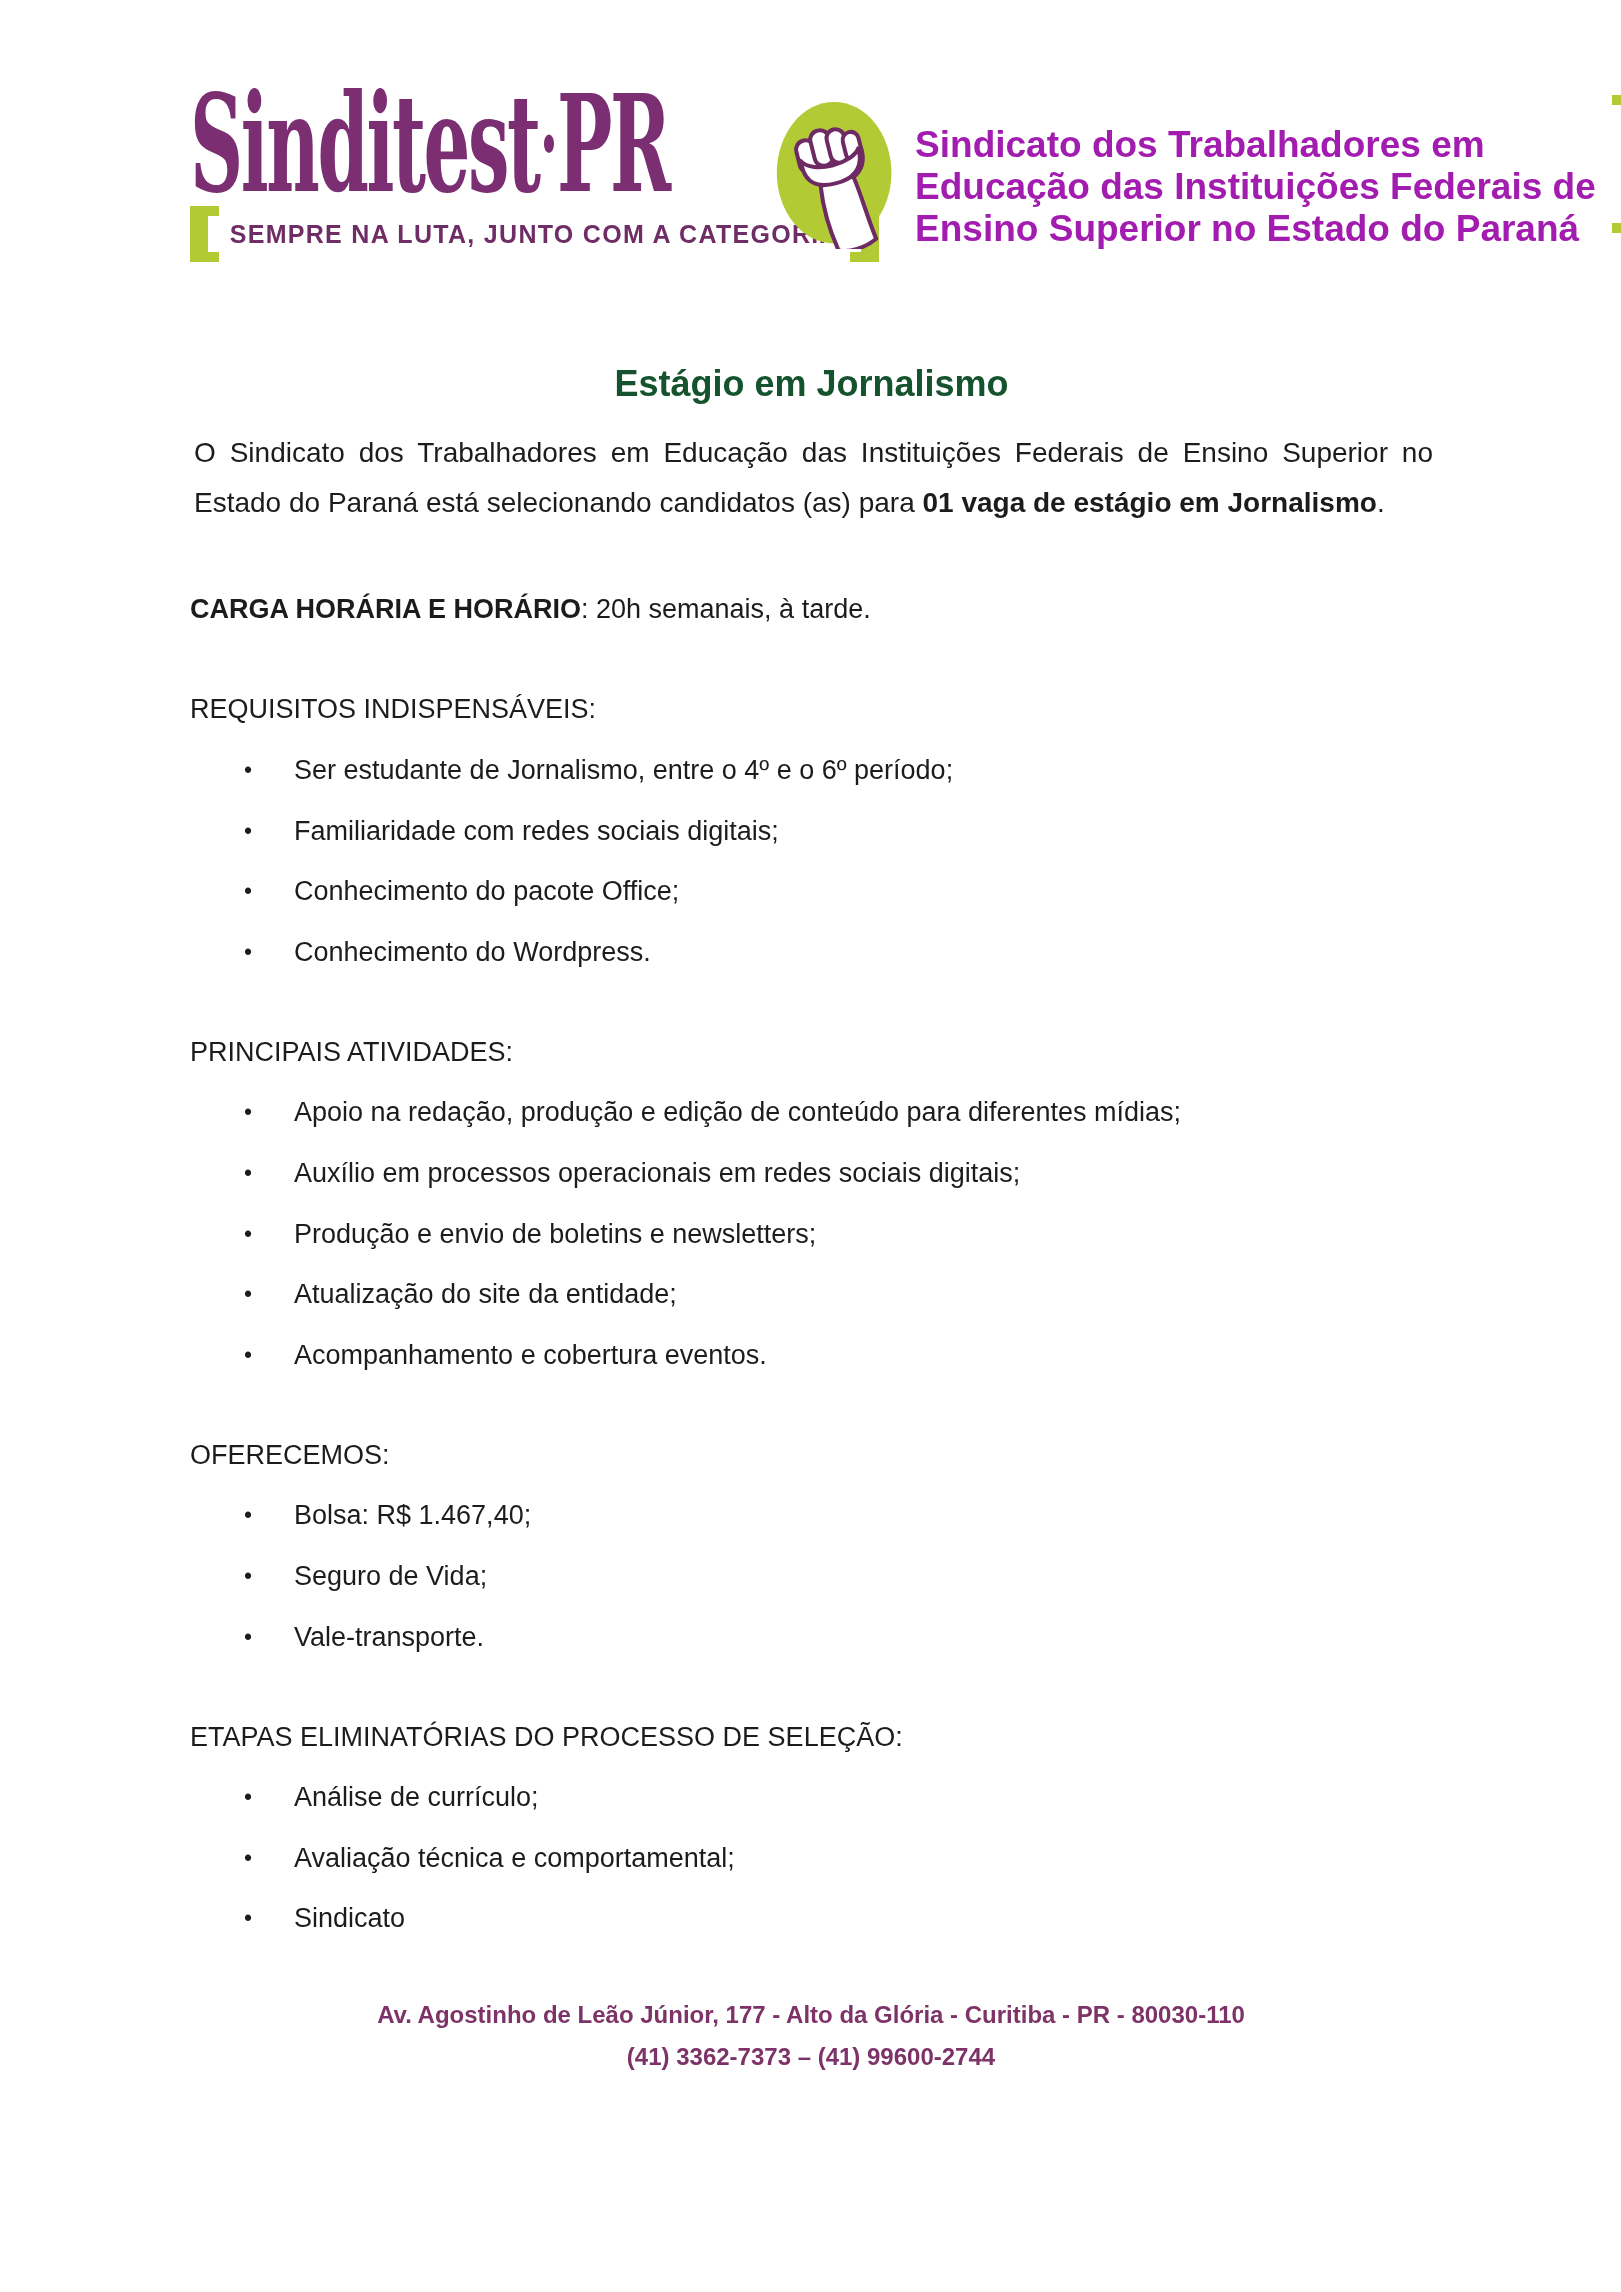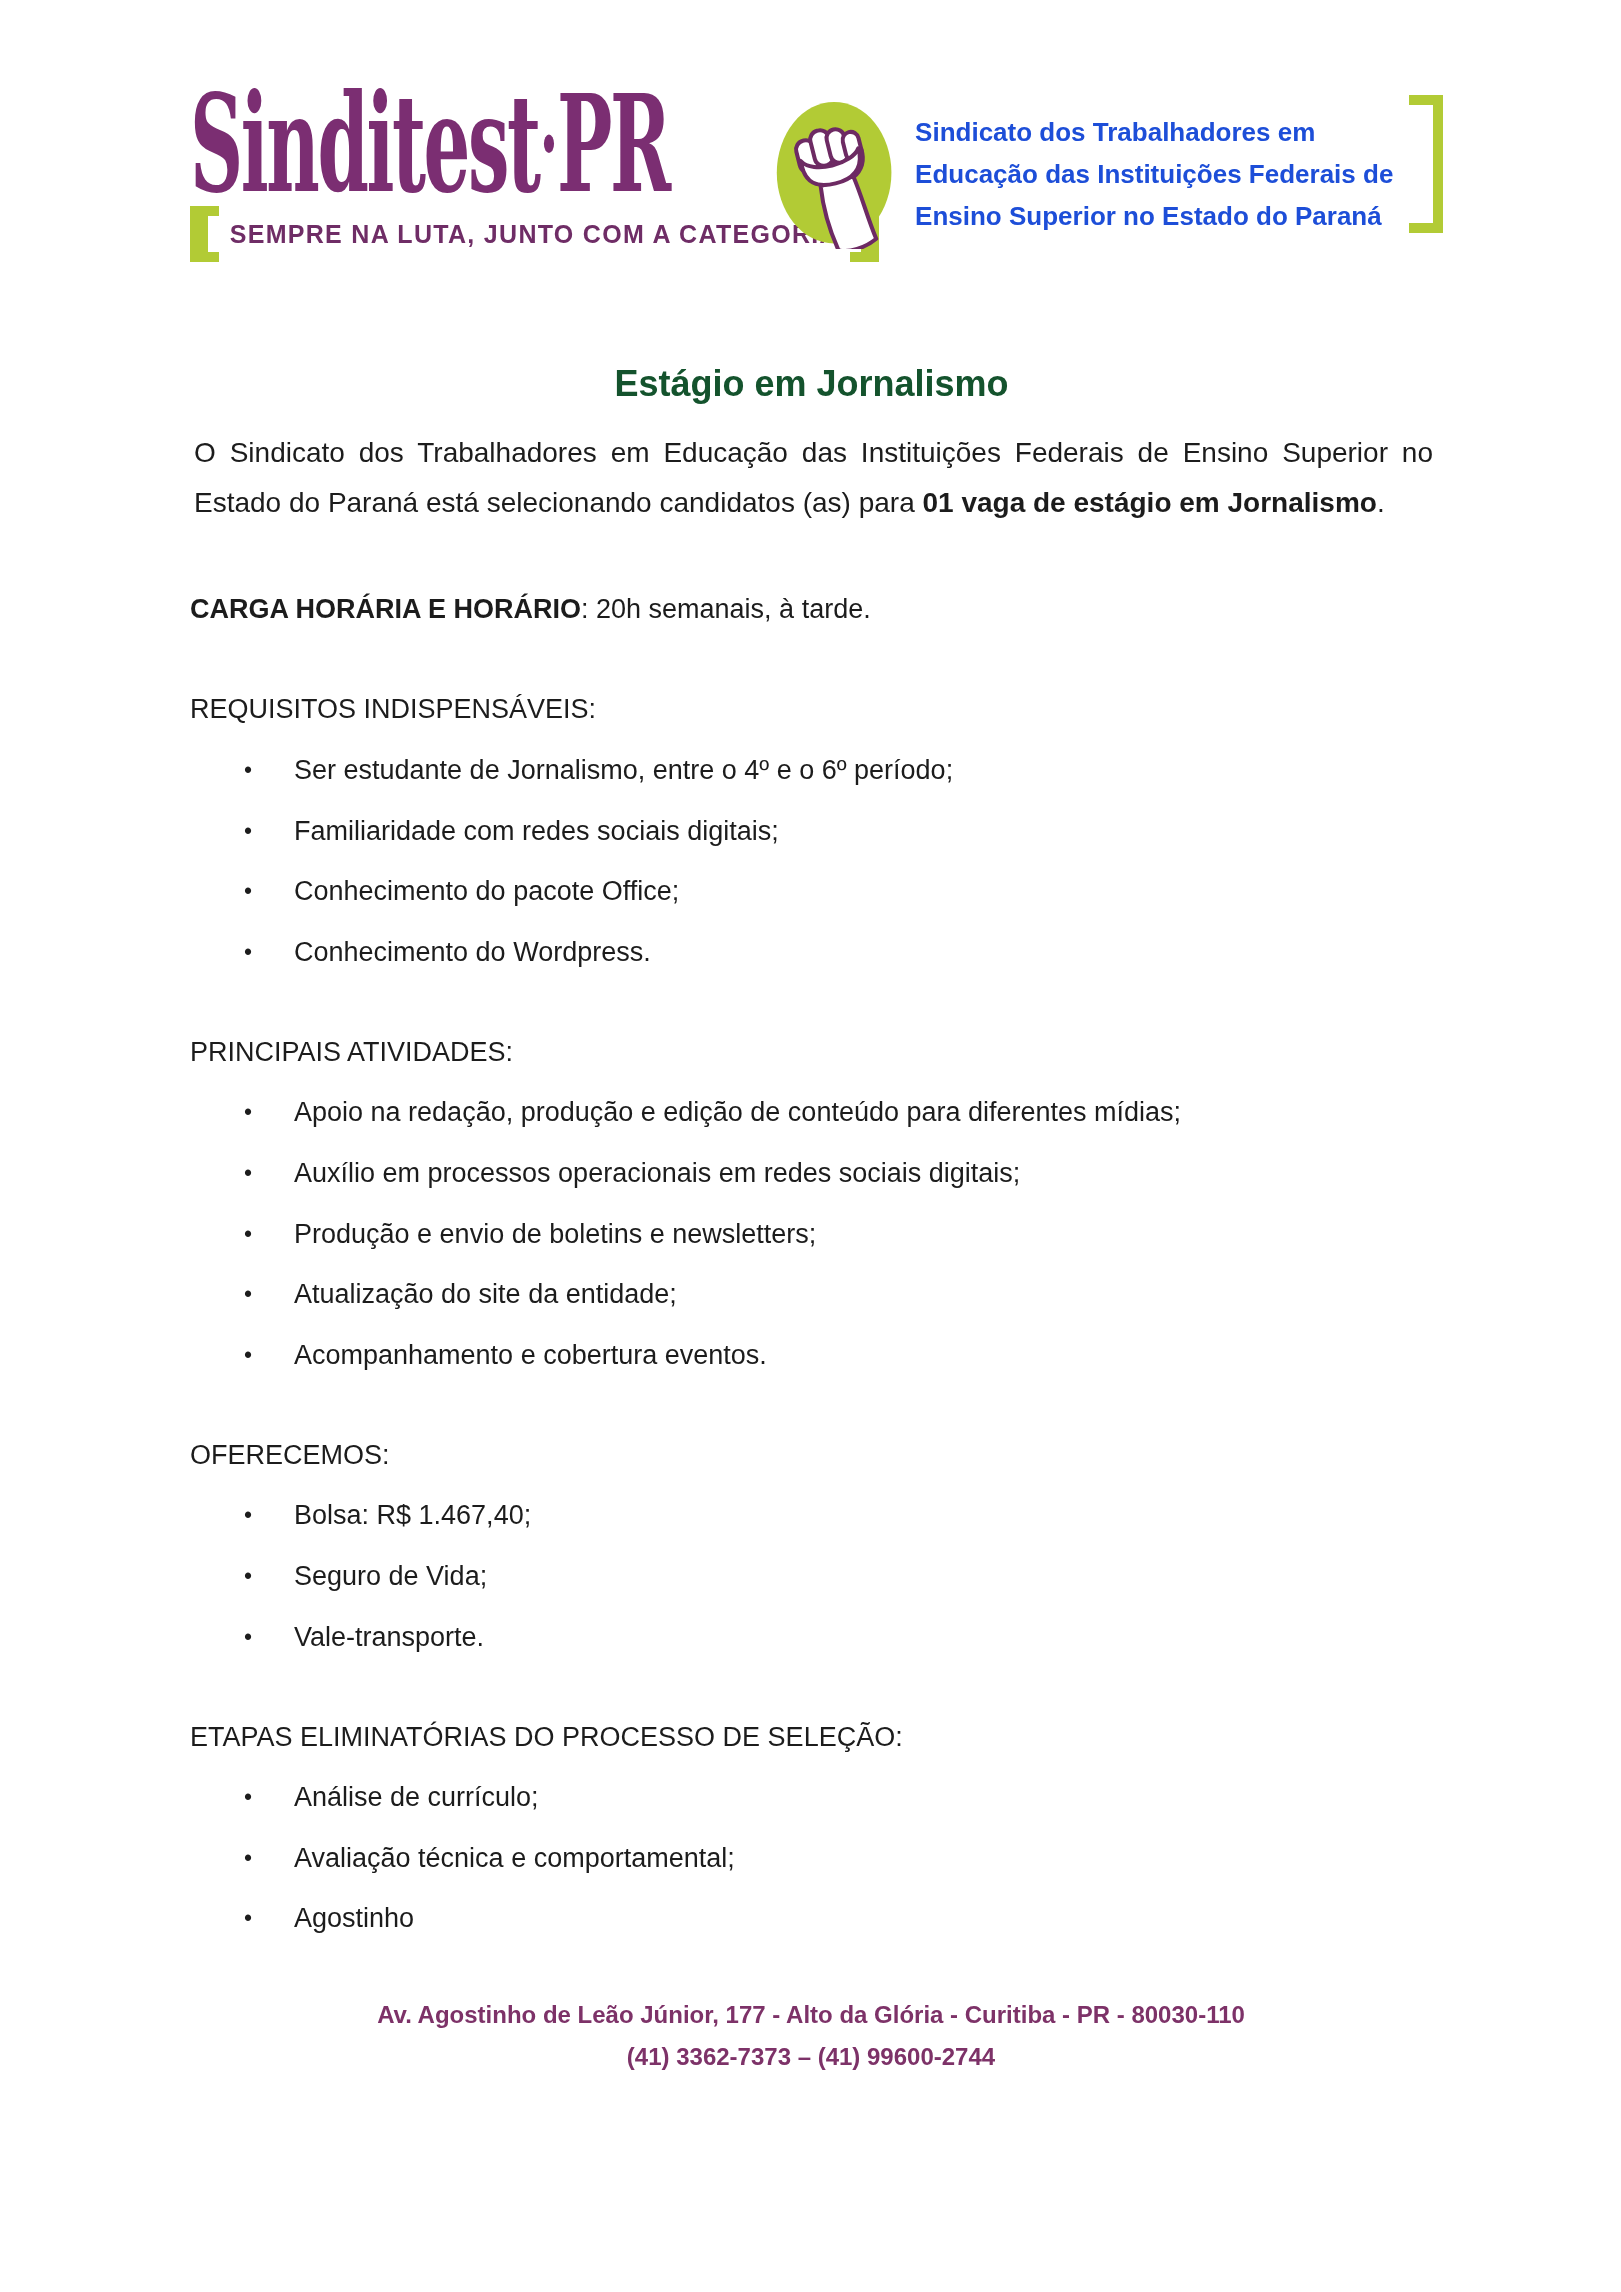--- a/index.html
+++ b/index.html
@@ -43,23 +43,23 @@
     font-size: 25px;
     font-weight: 600;
     letter-spacing: 1.3px;
     align-self: center;
     padding: 0 10.7px;
     white-space: nowrap;
   }
   .fist-badge { flex: none; margin-left: 5.4px; margin-top: 14.3px; }
   .org-name {
     margin-left: 19.7px;
-    margin-top: 25px;
-    color: #1d4ed8;
-    font-size: 26px;
+    margin-top: 38px;
+    color: #a21caf;
+    font-size: 37px;
     line-height: 42px;
     font-weight: 600;
     white-space: nowrap;
   }
   .header-bracket {
     box-sizing: border-box;
     flex: none;
     margin-left: 16px;
     margin-top: 9px;
     width: 34px;
@@ -231,21 +231,21 @@
           <div class="bullet-row">
             <span class="bullet-dot">•</span>
             <span class="bullet-text">Análise de currículo;</span>
           </div>
           <div class="bullet-row">
             <span class="bullet-dot">•</span>
             <span class="bullet-text">Avaliação técnica e comportamental;</span>
           </div>
           <div class="bullet-row">
             <span class="bullet-dot">•</span>
-            <span class="bullet-text">Agostinho</span>
+            <span class="bullet-text">Sindicato</span>
           </div>
         </section>
       </div>
   </main>
 
   <footer class="doc-footer">
     <div class="footer-line">Av. Agostinho de Leão Júnior, 177 - Alto da Glória - Curitiba - PR - 80030-110</div>
     <div class="footer-line">(41) 3362-7373 – (41) 99600-2744</div>
   </footer>
 

